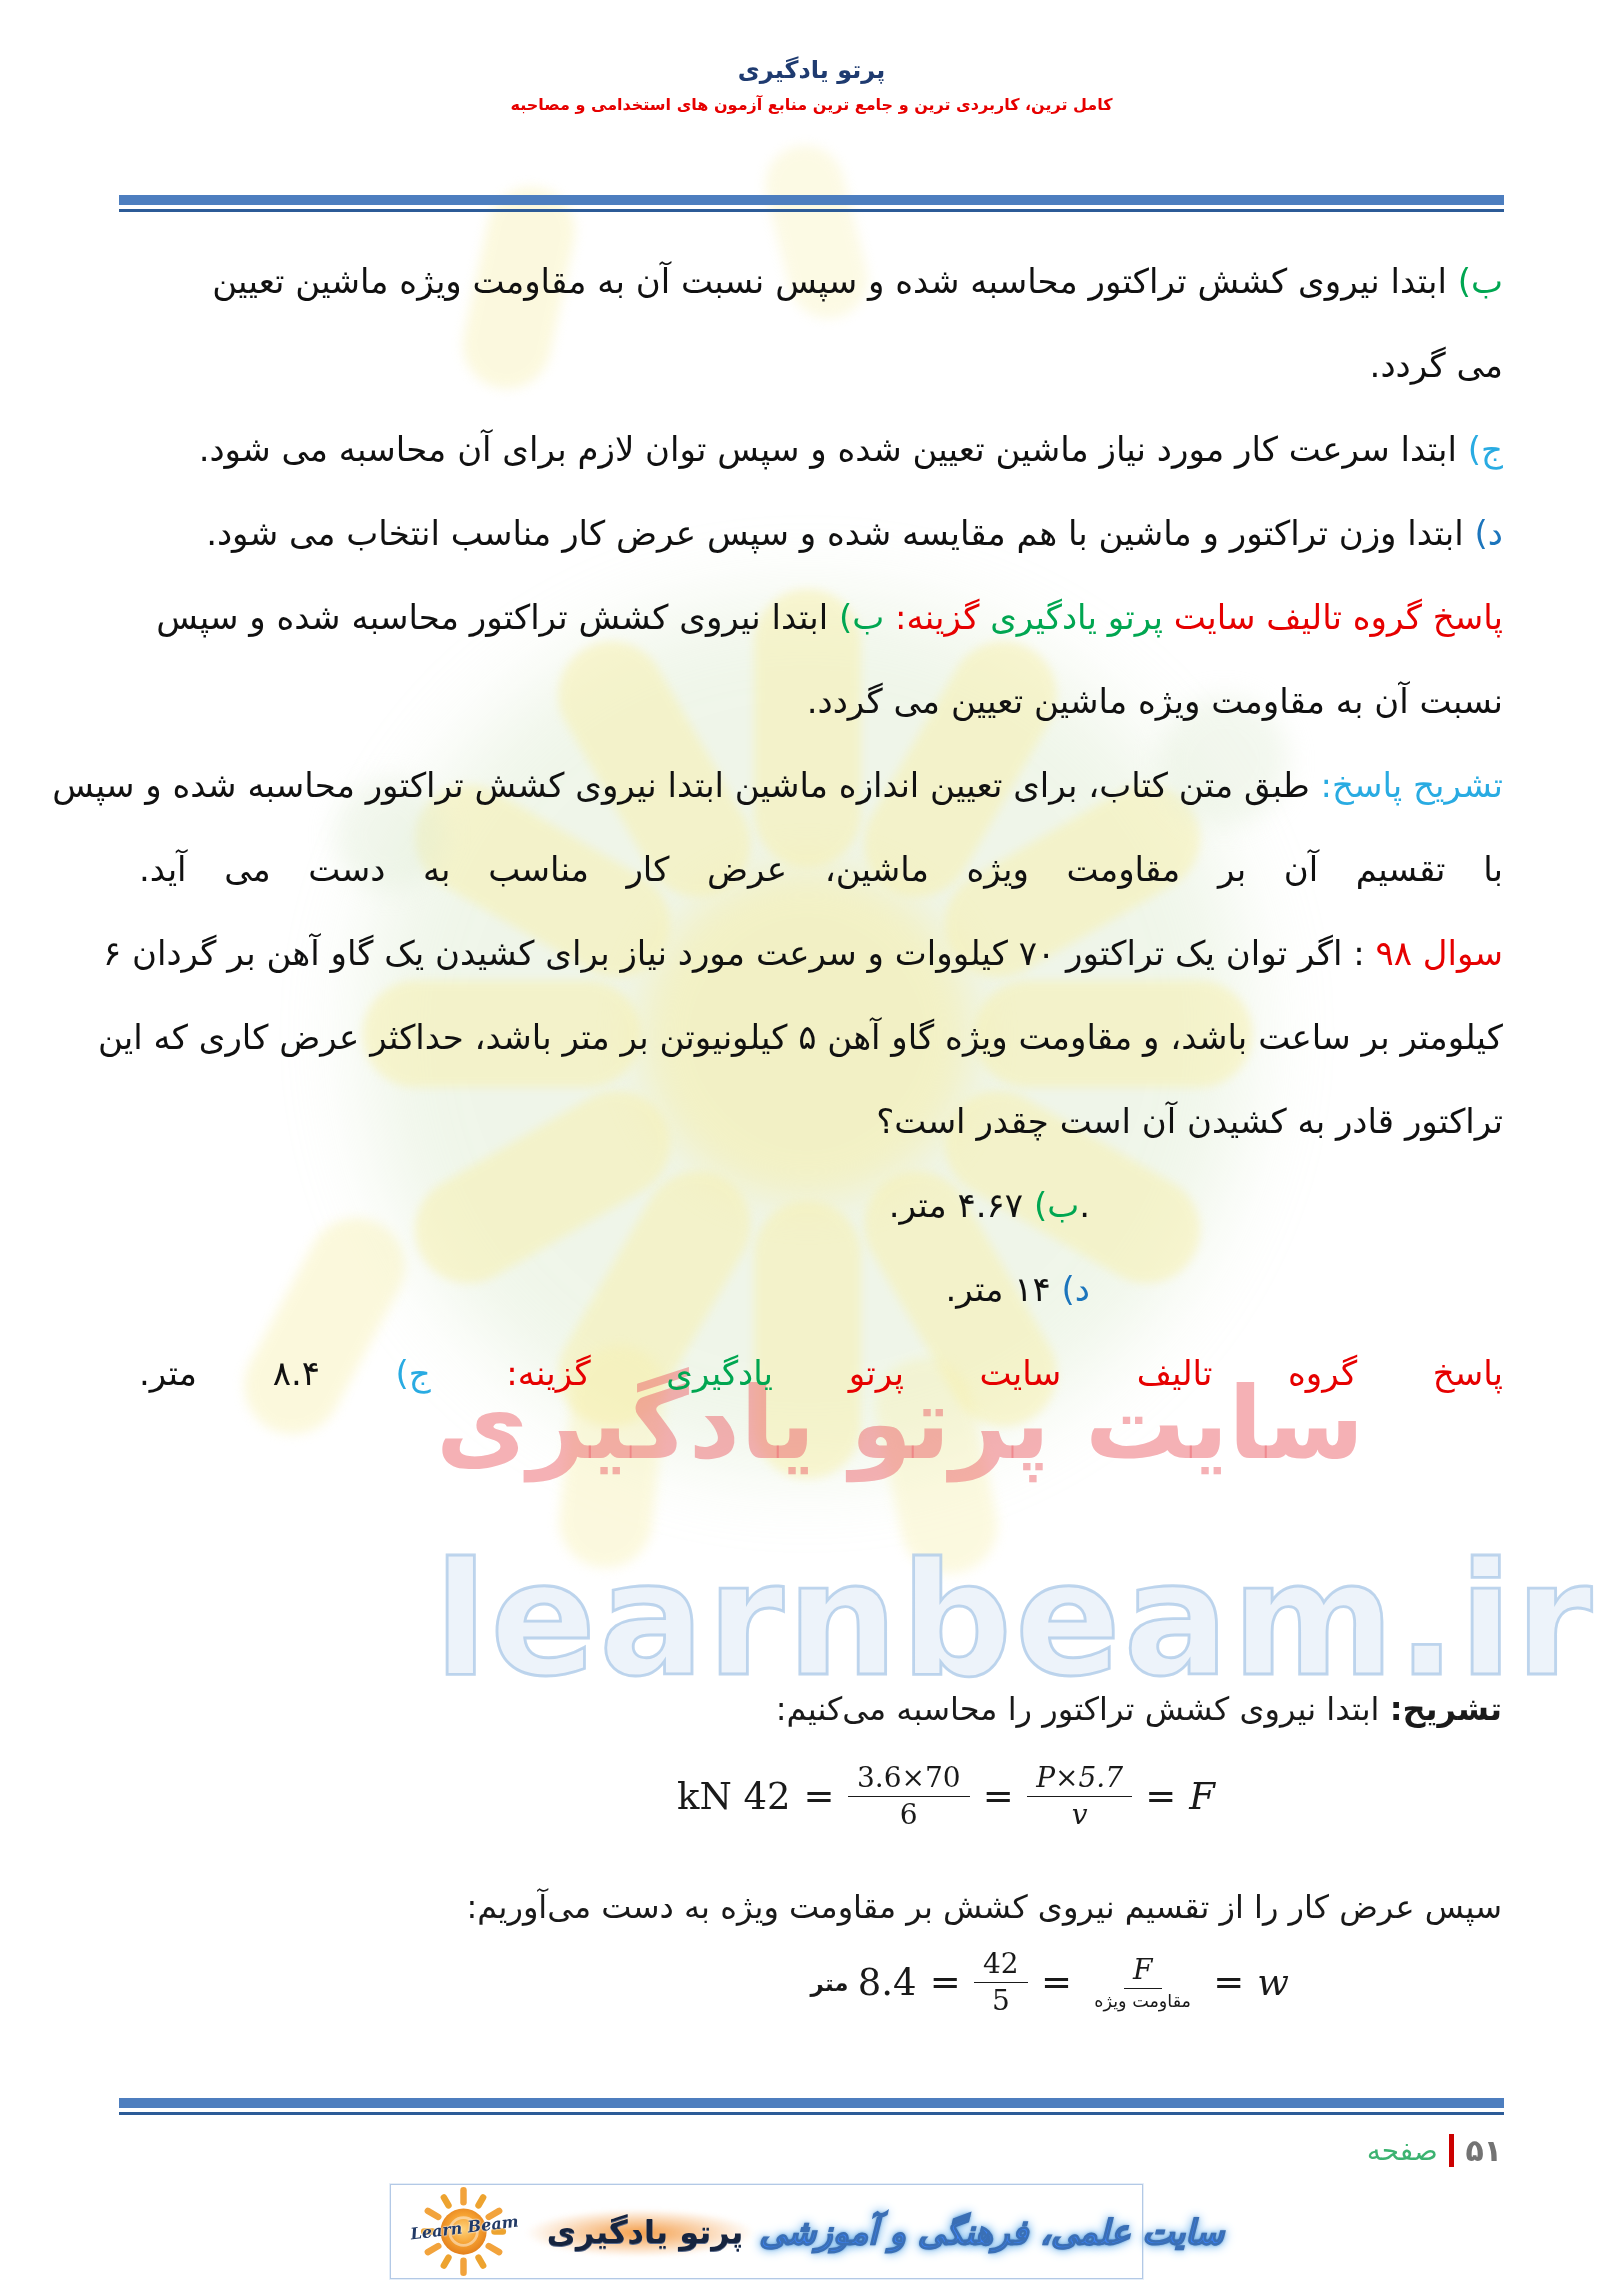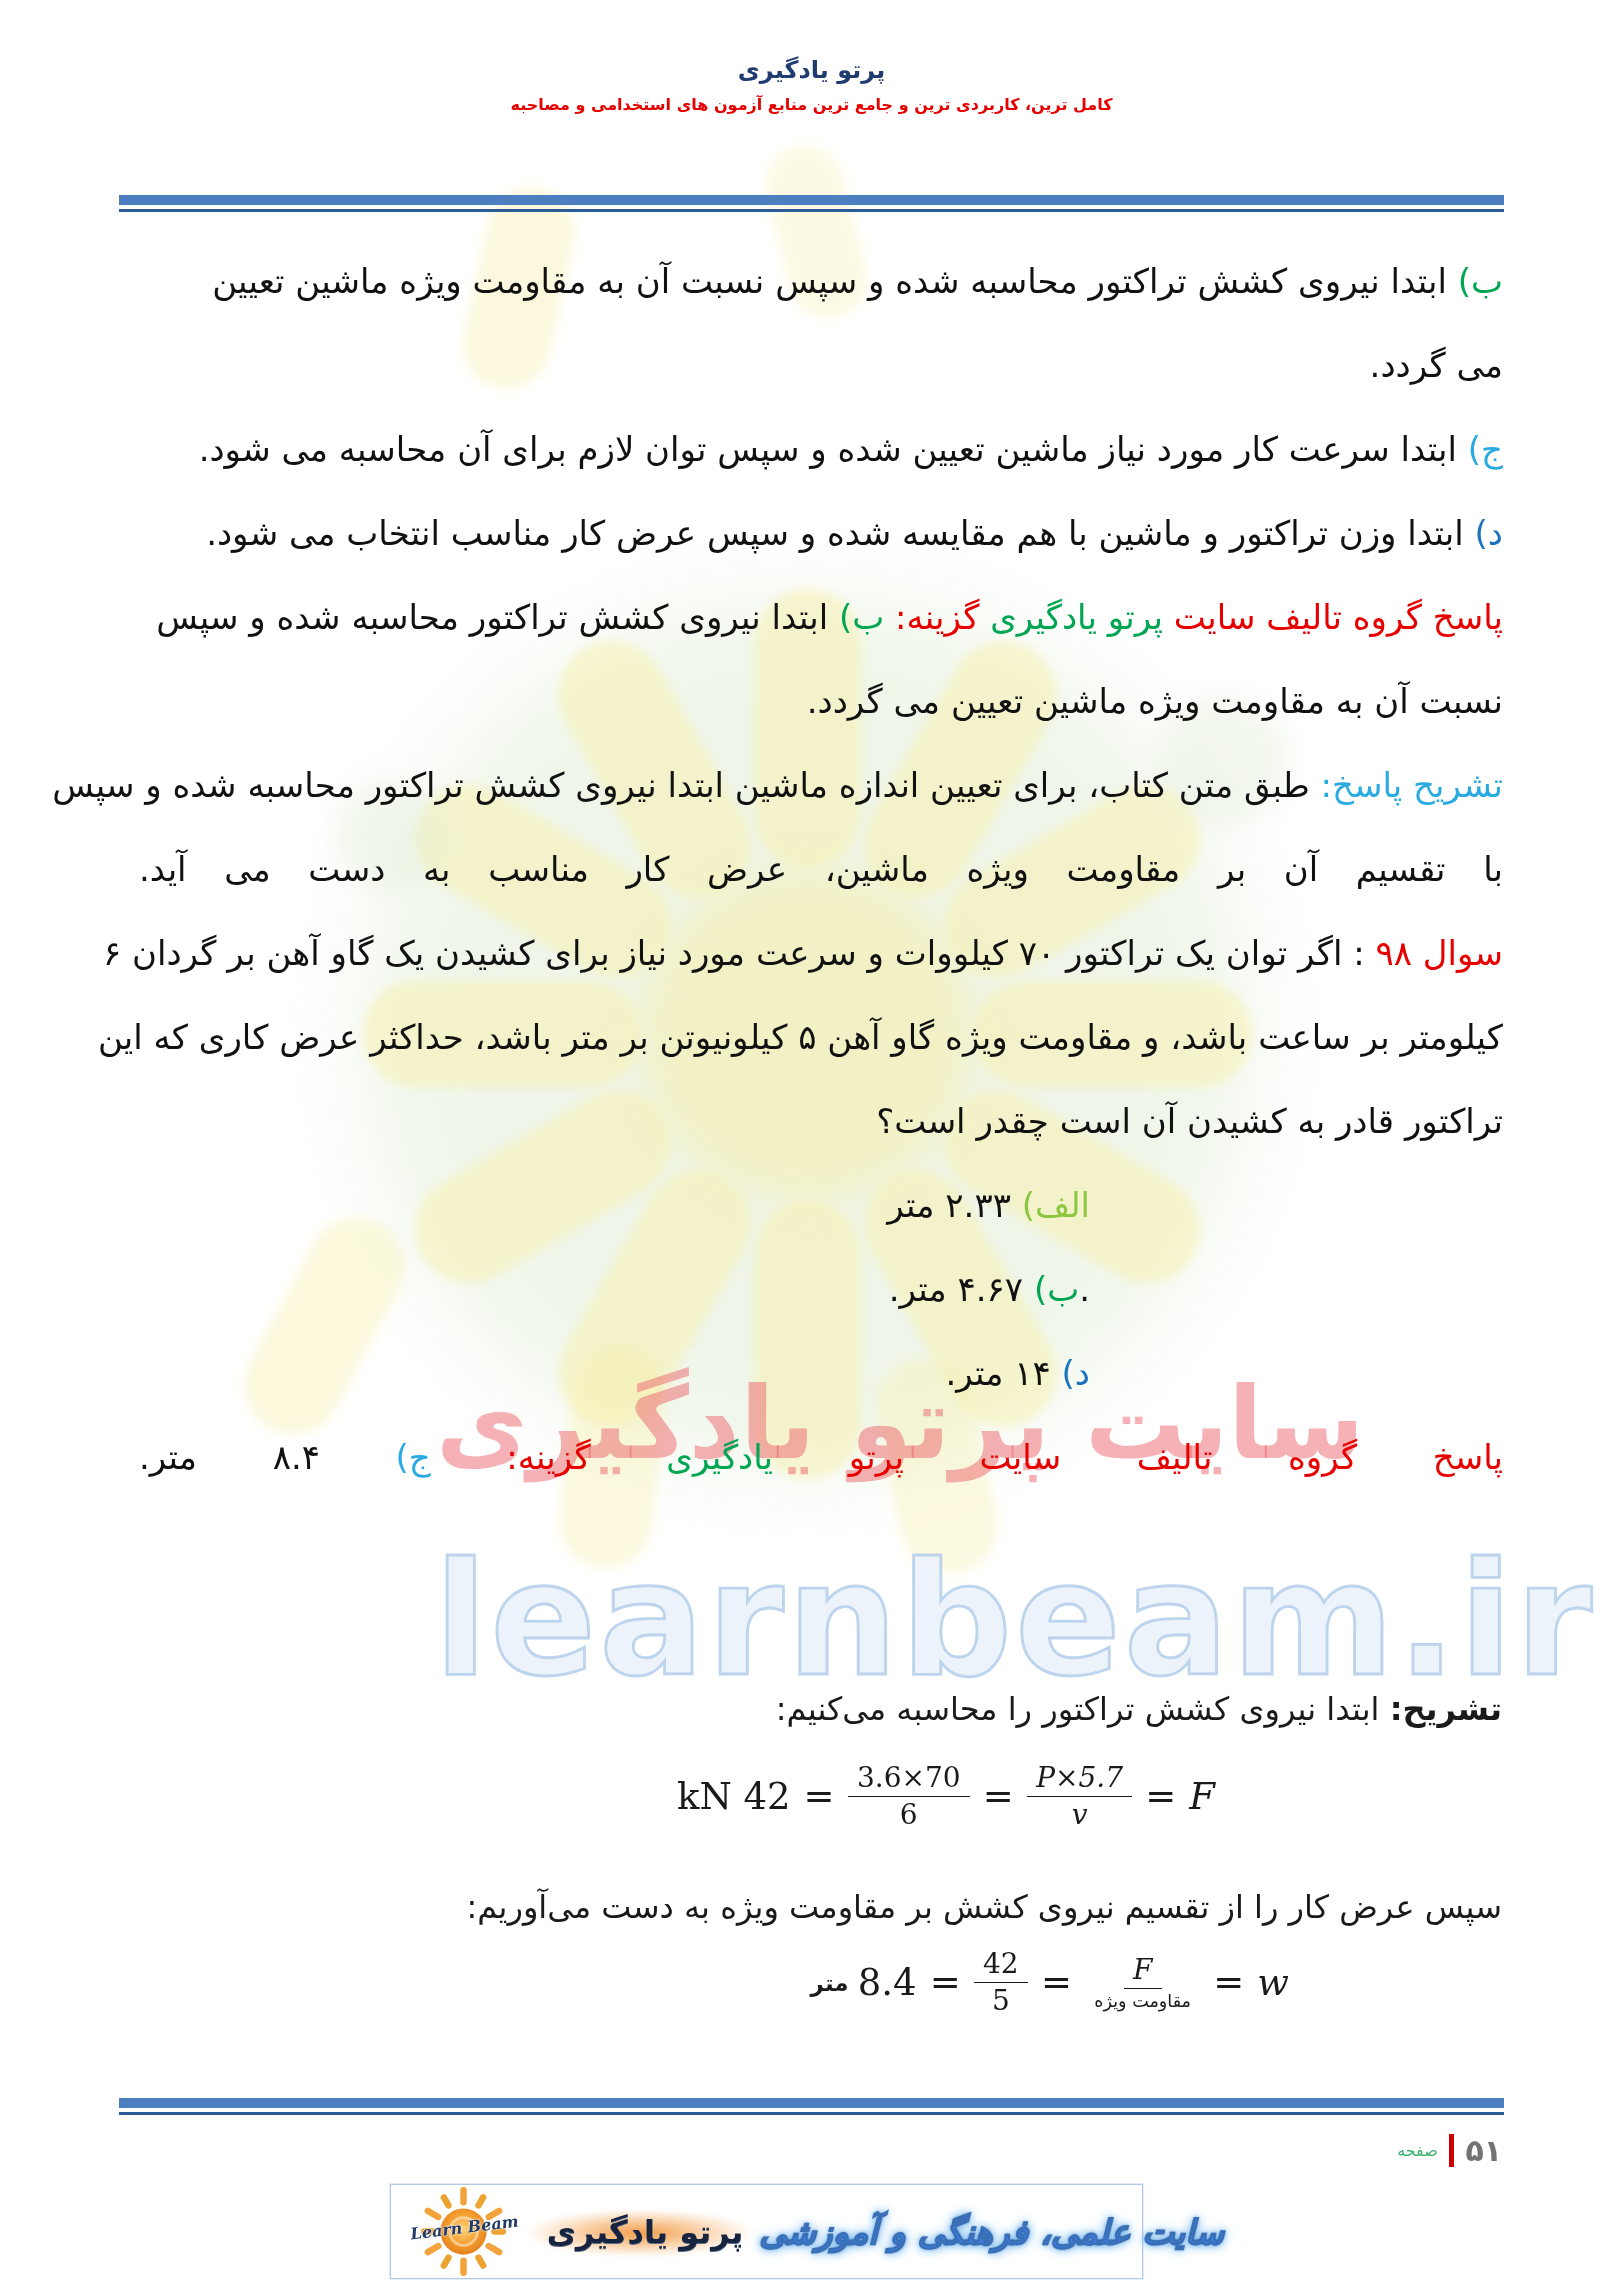--- a/index.html
+++ b/index.html
@@ -40,21 +40,21 @@
         font-size:28px;line-height:1.15;}
   .frac .num{padding:0 9.3px 1.9px 9.3px;border-bottom:1.9px solid #1a1a1a;}
   .frac .den{padding:1.9px 9.3px 0 9.3px;}
   .frac .den.fa{font-family:"DejaVu Sans",sans-serif;font-size:17.6px;font-style:normal;}
   .unit-fa{font-family:"DejaVu Sans",sans-serif;font-weight:bold;font-size:23px;margin-right:9.3px;}
   
   .pagenum{position:absolute;right:121px;top:2133px;z-index:2;direction:rtl;display:flex;
            align-items:center;gap:11px;}
   .pagenum .num{font-size:30px;font-weight:bold;color:#737373;}
   .pagenum .bar{display:inline-block;width:5.6px;height:33px;background:#cc0000;}
-  .pagenum .lbl{font-size:16px;color:#3cb371;}
+  .pagenum .lbl{font-size:28px;color:#3cb371;}
   .banner{position:absolute;left:390px;top:2184px;width:751px;height:93px;z-index:2;
           background:#ffffff;border:1.9px solid #b3c9e6;box-shadow:0 0 0 0.9px #e3edf8;
           display:flex;align-items:center;}
   .sunwrap{position:relative;width:111px;height:93px;margin-left:16.7px;flex:0 0 auto;}
   .learnbeam-script{position:absolute;left:1.9px;top:33px;width:109px;text-align:center;
           font-family:"DejaVu Serif",serif;font-style:italic;font-size:16px;font-weight:bold;
           color:#223a66;transform:rotate(-7deg);text-shadow:0 0 1.9px #fff,0 0 1.9px #fff;}
   .brandwrap{position:relative;margin-left:28px;flex:0 0 auto;}
   .brand-glow{position:absolute;left:-23px;top:-3.7px;width:232px;height:48px;border-radius:50%;
           background:radial-gradient(ellipse at center,rgba(242,140,40,0.85),rgba(242,140,40,0) 70%);
@@ -109,21 +109,20 @@
       <div class="bline"><span class="c-black">می گردد.</span></div>
       <div class="bline"><span class="c-light_blue">ج) </span><span class="c-black">ابتدا سرعت کار مورد نیاز ماشین تعیین شده و سپس توان لازم برای آن محاسبه می شود.</span></div>
       <div class="bline"><span class="c-blue">د) </span><span class="c-black">ابتدا وزن تراکتور و ماشین با هم مقایسه شده و سپس عرض کار مناسب انتخاب می شود.</span></div>
       <div class="bline"><span class="c-red">پاسخ گروه تالیف سایت </span><span class="c-green">پرتو یادگیری </span><span class="c-red">گزینه: </span><span class="c-green">ب) </span><span class="c-black">ابتدا نیروی کشش تراکتور محاسبه شده و سپس</span></div>
       <div class="bline"><span class="c-black">نسبت آن به مقاومت ویژه ماشین تعیین می گردد.</span></div>
       <div class="bline"><span class="c-light_blue">تشریح پاسخ: </span><span class="c-black">طبق متن کتاب، برای تعیین اندازه ماشین ابتدا نیروی کشش تراکتور محاسبه شده و سپس</span></div>
       <div class="bline just"><span class="c-black">با تقسیم آن بر مقاومت ویژه ماشین، عرض کار مناسب به دست می آید.</span></div>
       <div class="bline"><span class="c-red">سوال ۹۸ </span><span class="c-black">: اگر توان یک تراکتور ۷۰ کیلووات و سرعت مورد نیاز برای کشیدن یک گاو آهن بر گردان ۶</span></div>
       <div class="bline"><span class="c-black">کیلومتر بر ساعت باشد، و مقاومت ویژه گاو آهن ۵ کیلونیوتن بر متر باشد، حداکثر عرض کاری که این</span></div>
       <div class="bline"><span class="c-black">تراکتور قادر به کشیدن آن است چقدر است؟</span></div>
-      <div class="bline opt"><span class="c-light_green">الف) </span><span class="c-black">۲.۳۳ متر</span></div>
       <div class="bline opt"><span class="c-black">.</span><span class="c-green">ب) </span><span class="c-black">۴.۶۷ متر.</span></div>
       <div class="bline opt"><span class="c-blue">د) </span><span class="c-black">۱۴ متر.</span></div>
       <div class="bline just"><span class="c-red">پاسخ </span><span class="c-red">گروه </span><span class="c-red">تالیف </span><span class="c-red">سایت </span><span class="c-red">پرتو </span><span class="c-green">یادگیری </span><span class="c-red">گزینه: </span><span class="c-light_blue">ج) </span><span class="c-black">۸.۴ </span><span class="c-black">متر.</span></div>
     </div>
 
   <div class="naskh" style="top:1690px;">
     <b>تشریح:</b><span> ابتدا نیروی کشش تراکتور را محاسبه می‌کنیم:</span>
   </div>
 
   <div class="formula" style="top:1762px;right:408px;">

